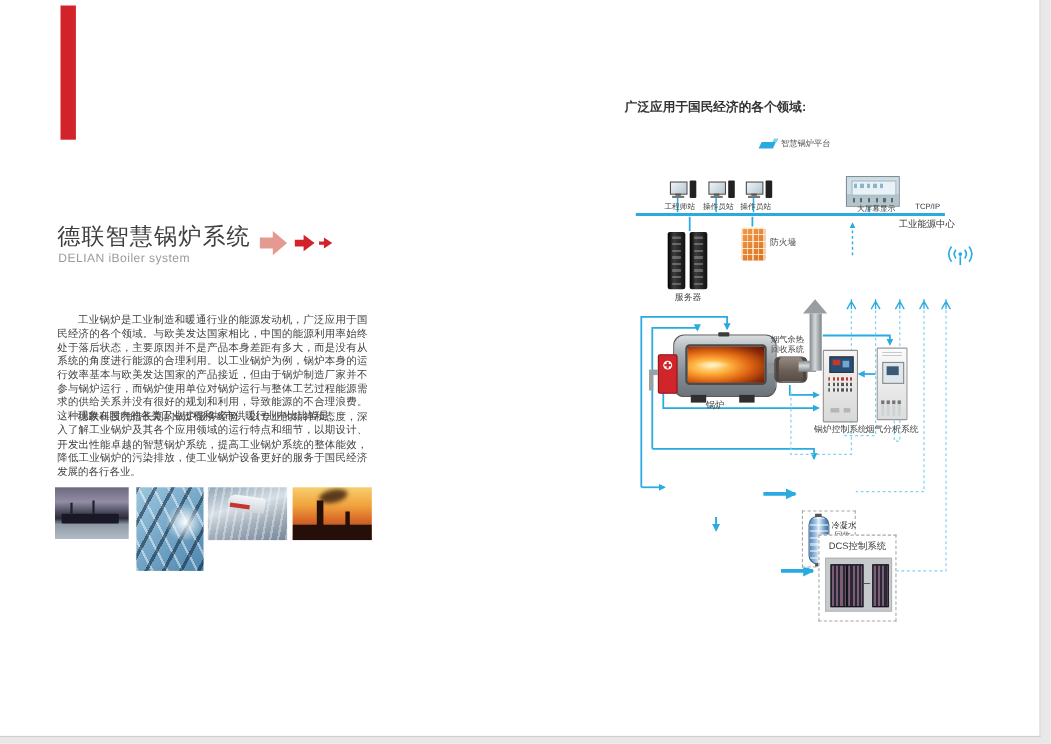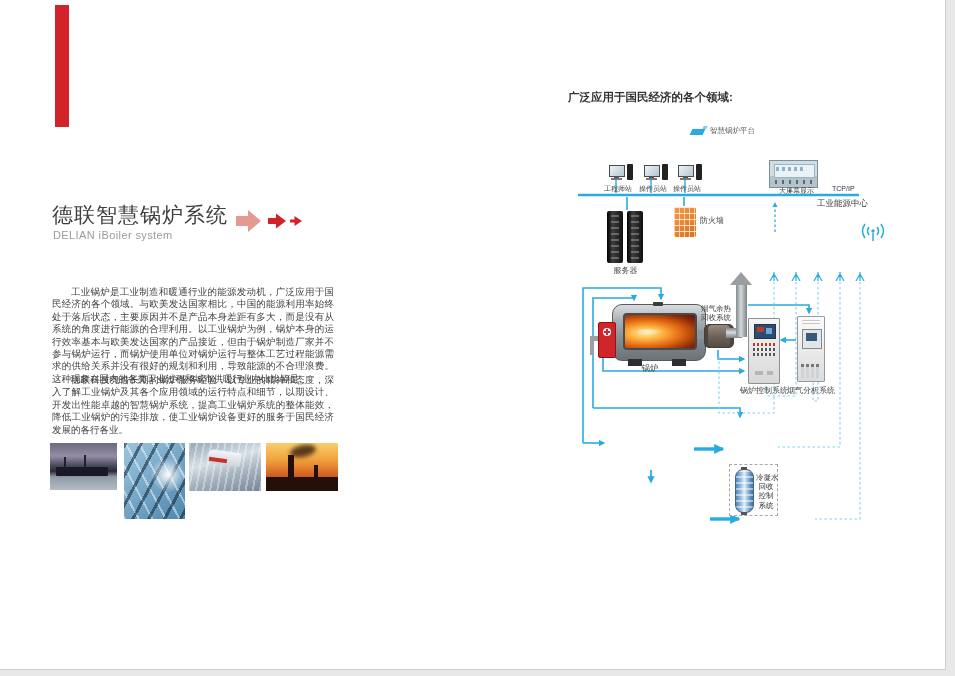--- a/index.html
+++ b/index.html
@@ -250,14 +250,23 @@
     </div>
     <div class="lbl ctr" style="left:26px;top:8px;width:20px;font-size:7.5px;line-height:9.2px;color:#333;">
       <div>冷凝水</div>
       <div>回收</div>
       <div>控制</div>
       <div>系统</div>
     </div>
   </div>
 
 
+  <div class="dash-box" style="left:744px;top:486px;width:69px;height:77px;">
+    <div class="boxlabel" style="top:4px;font-size:8.5px;">DCS控制系统</div>
+    <div class="abs" style="left:5px;top:20px;width:59px;height:47px;background:#c6cacd;border:1px solid #b2b5b8;">
+      <div class="abs" style="left:4px;top:5px;width:13px;height:37px;background:repeating-linear-gradient(90deg,#7a5e78 0 2px,#2c2833 2px 4px),#3c3742;border:1px solid #15131a;"></div>
+      <div class="abs" style="left:19px;top:5px;width:13px;height:37px;background:repeating-linear-gradient(90deg,#7a5e78 0 2px,#2c2833 2px 4px),#3c3742;border:1px solid #15131a;"></div>
+      <div class="abs" style="left:34px;top:22px;width:6px;height:0;border-top:1px dashed #555;"></div>
+      <div class="abs" style="left:42px;top:5px;width:13px;height:37px;background:repeating-linear-gradient(90deg,#7a5e78 0 2px,#2c2833 2px 4px),#3c3742;border:1px solid #15131a;"></div>
+    </div>
+  </div>
 
 </div>
 
 </body></html>

